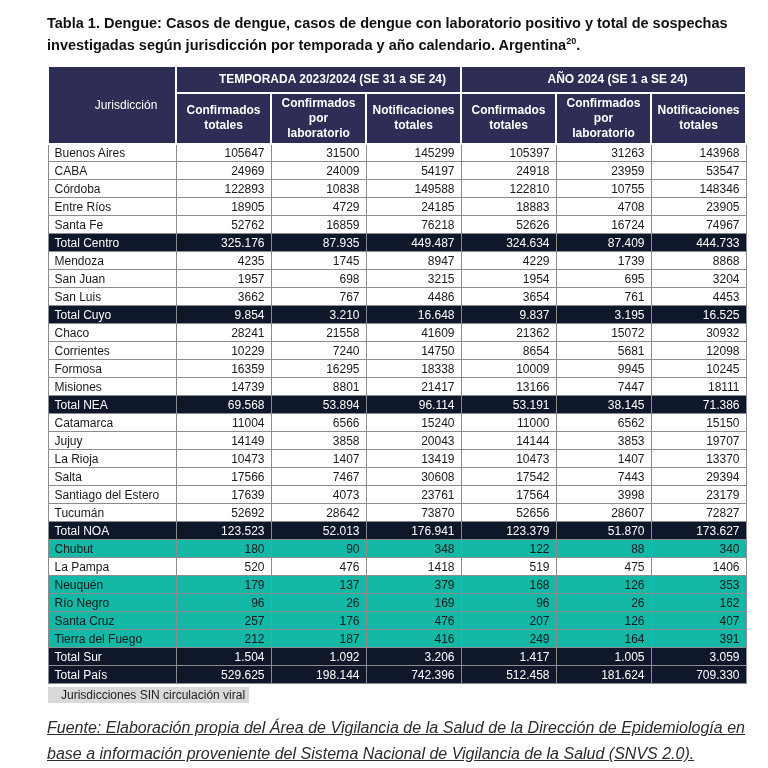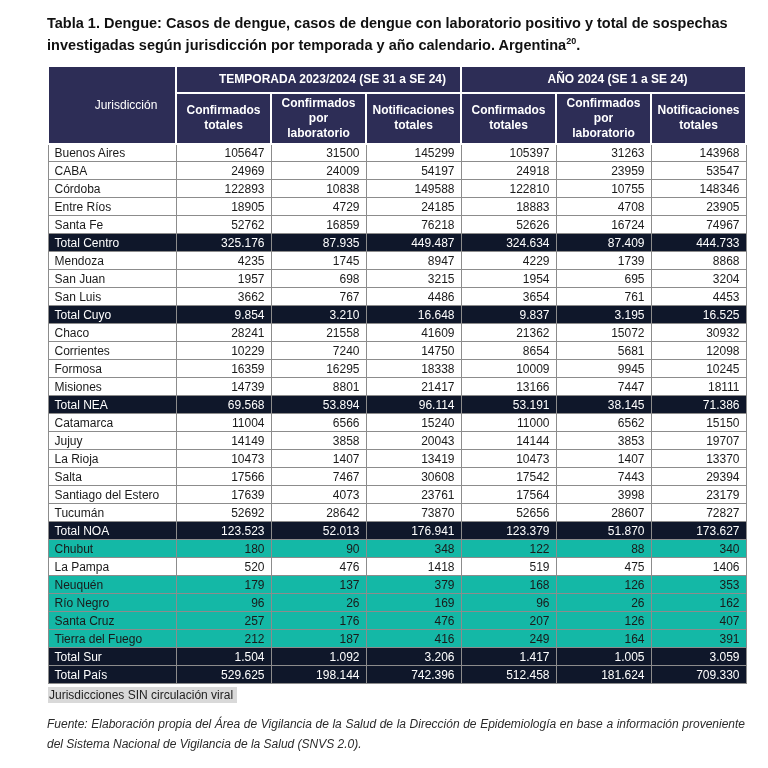--- a/index.html
+++ b/index.html
@@ -61,32 +61,33 @@
     color: #ffffff;
     border-color: #8c8c8c;
   }
 
   .legend {
     display: inline-block;
     margin-top: 3px;
     margin-left: 1px;
     background: #d9d9d9;
     font-size: 12px;
-    padding: 1px 4px 1px 1px;
+    padding: 1px 4px 1px 13px;
     color: #222222;
   }
 
   .source {
     margin-top: 12px;
     width: 698px;
-    font-size: 12px;
+    font-size: 16px;
     font-style: italic;
     line-height: 1.6;
     color: #2b2b2b;
     text-align: justify;
+    text-decoration: underline;
   }
 </style>
 </head>
 <body>
 
 <div class="page">
 
   <div class="title">
     <span>Tabla 1. Dengue: Casos de dengue, casos de dengue con laboratorio positivo y total de sospechas investigadas según jurisdicción por temporada y año calendario. Argentina</span><sup>20</sup><span>.</span>
   </div>

